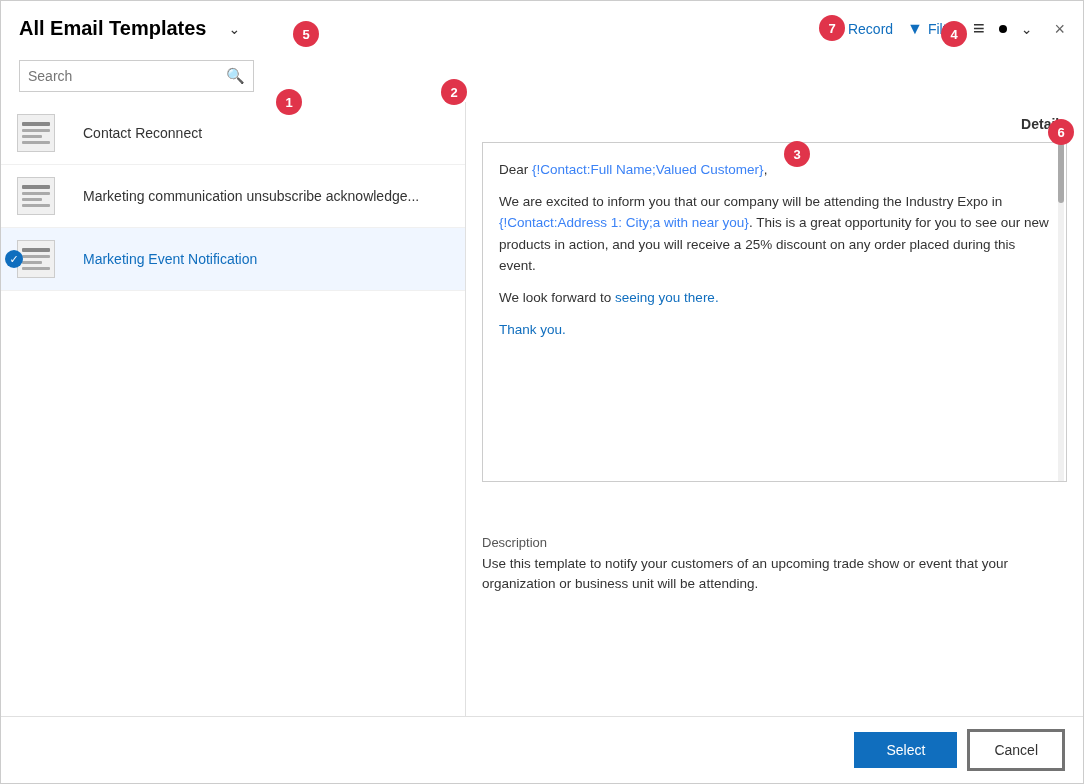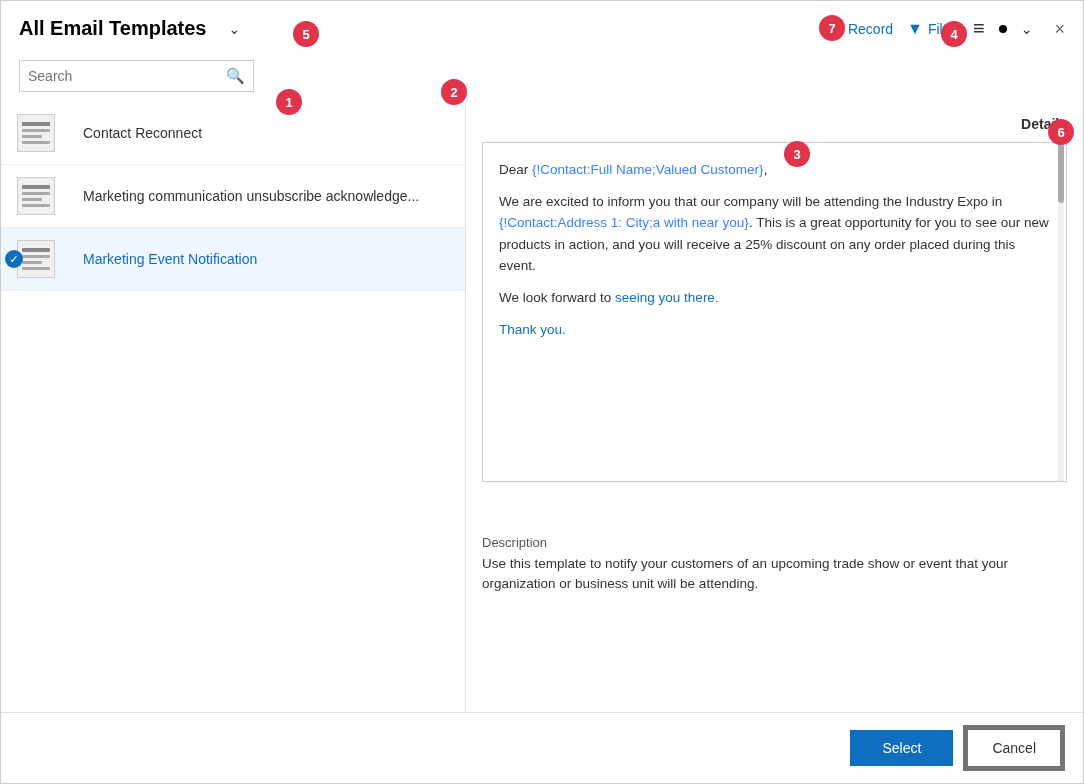--- a/index.html
+++ b/index.html
@@ -286,21 +286,21 @@
       border: none;
       padding: 10px 32px;
       font-size: 14px;
       cursor: pointer;
       font-weight: 500;
     }
 
     .btn-cancel {
       background: #fff;
       color: #333;
-      border: 5px solid #737373;
+      border: 3px solid #737373;
       padding: 10px 24px;
       font-size: 14px;
       cursor: pointer;
     }
 
     
     .annotation {
       position: absolute;
       width: 26px;
       height: 26px;

